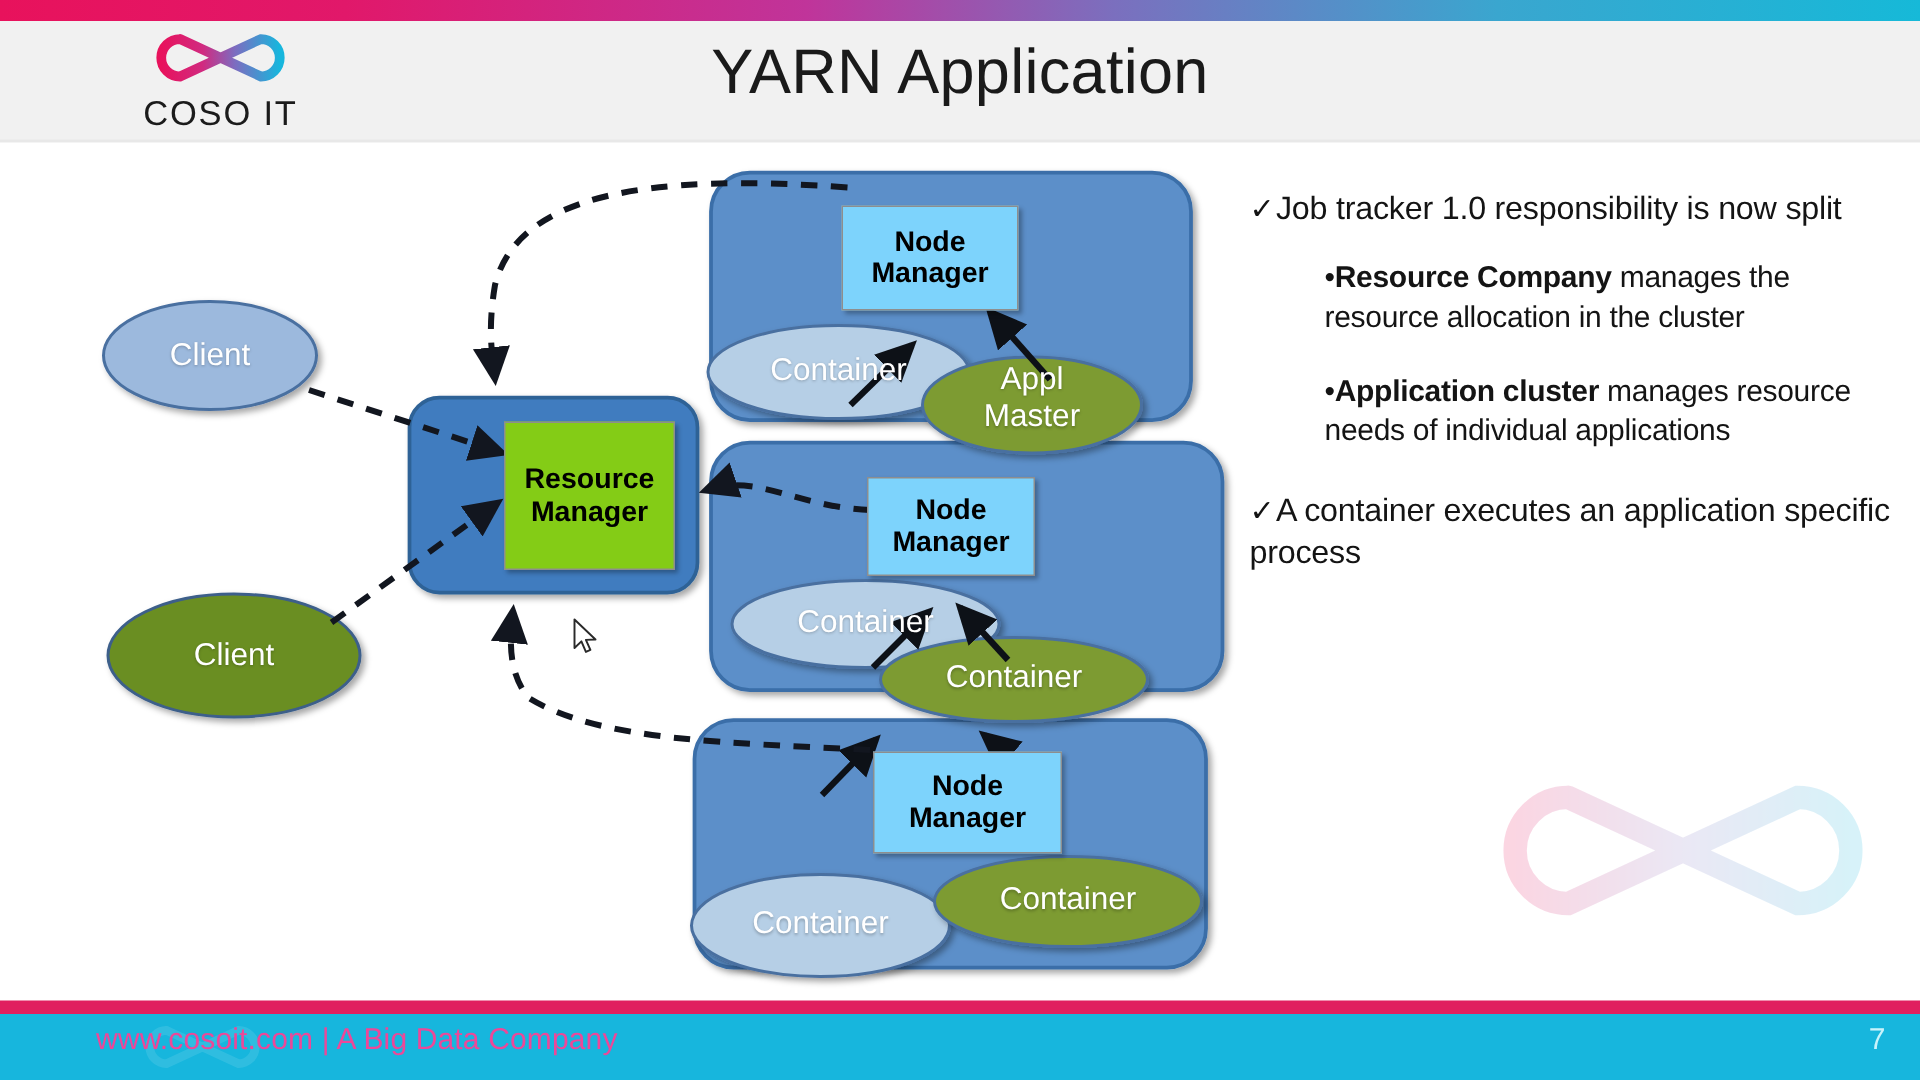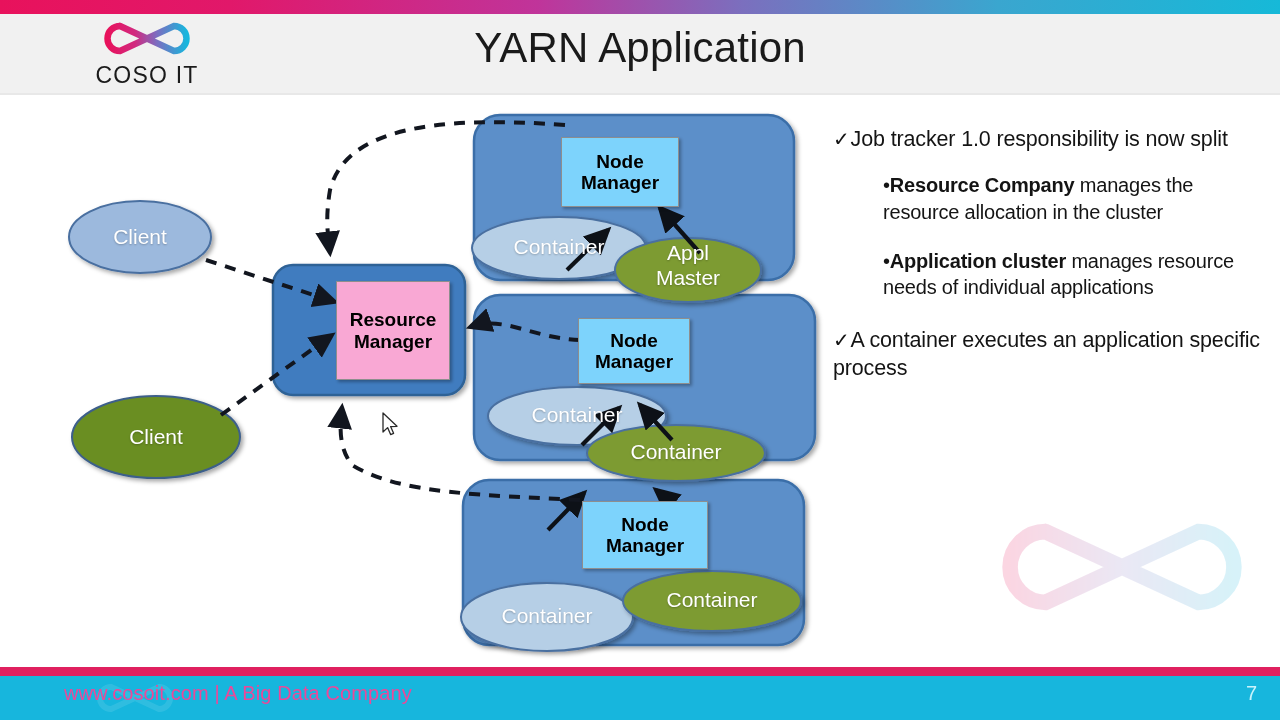--- a/index.html
+++ b/index.html
@@ -84,21 +84,21 @@
     font-weight: bold;
     font-size: 19px;
     line-height: 1.12;
     text-align: center;
     display: flex; flex-direction: column;
     align-items: center; justify-content: center;
     box-shadow: 2px 2px 3px rgba(0,0,0,0.3);
   }
   .rm-box {
     position: absolute;
-    background: #f9a8d4;
+    background: #84cc16;
     border: 1.5px solid #8e8e8e;
     color: #000;
     font-family: "Liberation Sans", sans-serif;
     font-weight: bold;
     font-size: 19px;
     line-height: 1.15;
     text-align: center;
     display: flex; flex-direction: column;
     align-items: center; justify-content: center;
     box-shadow: 2px 2px 3px rgba(0,0,0,0.3);

